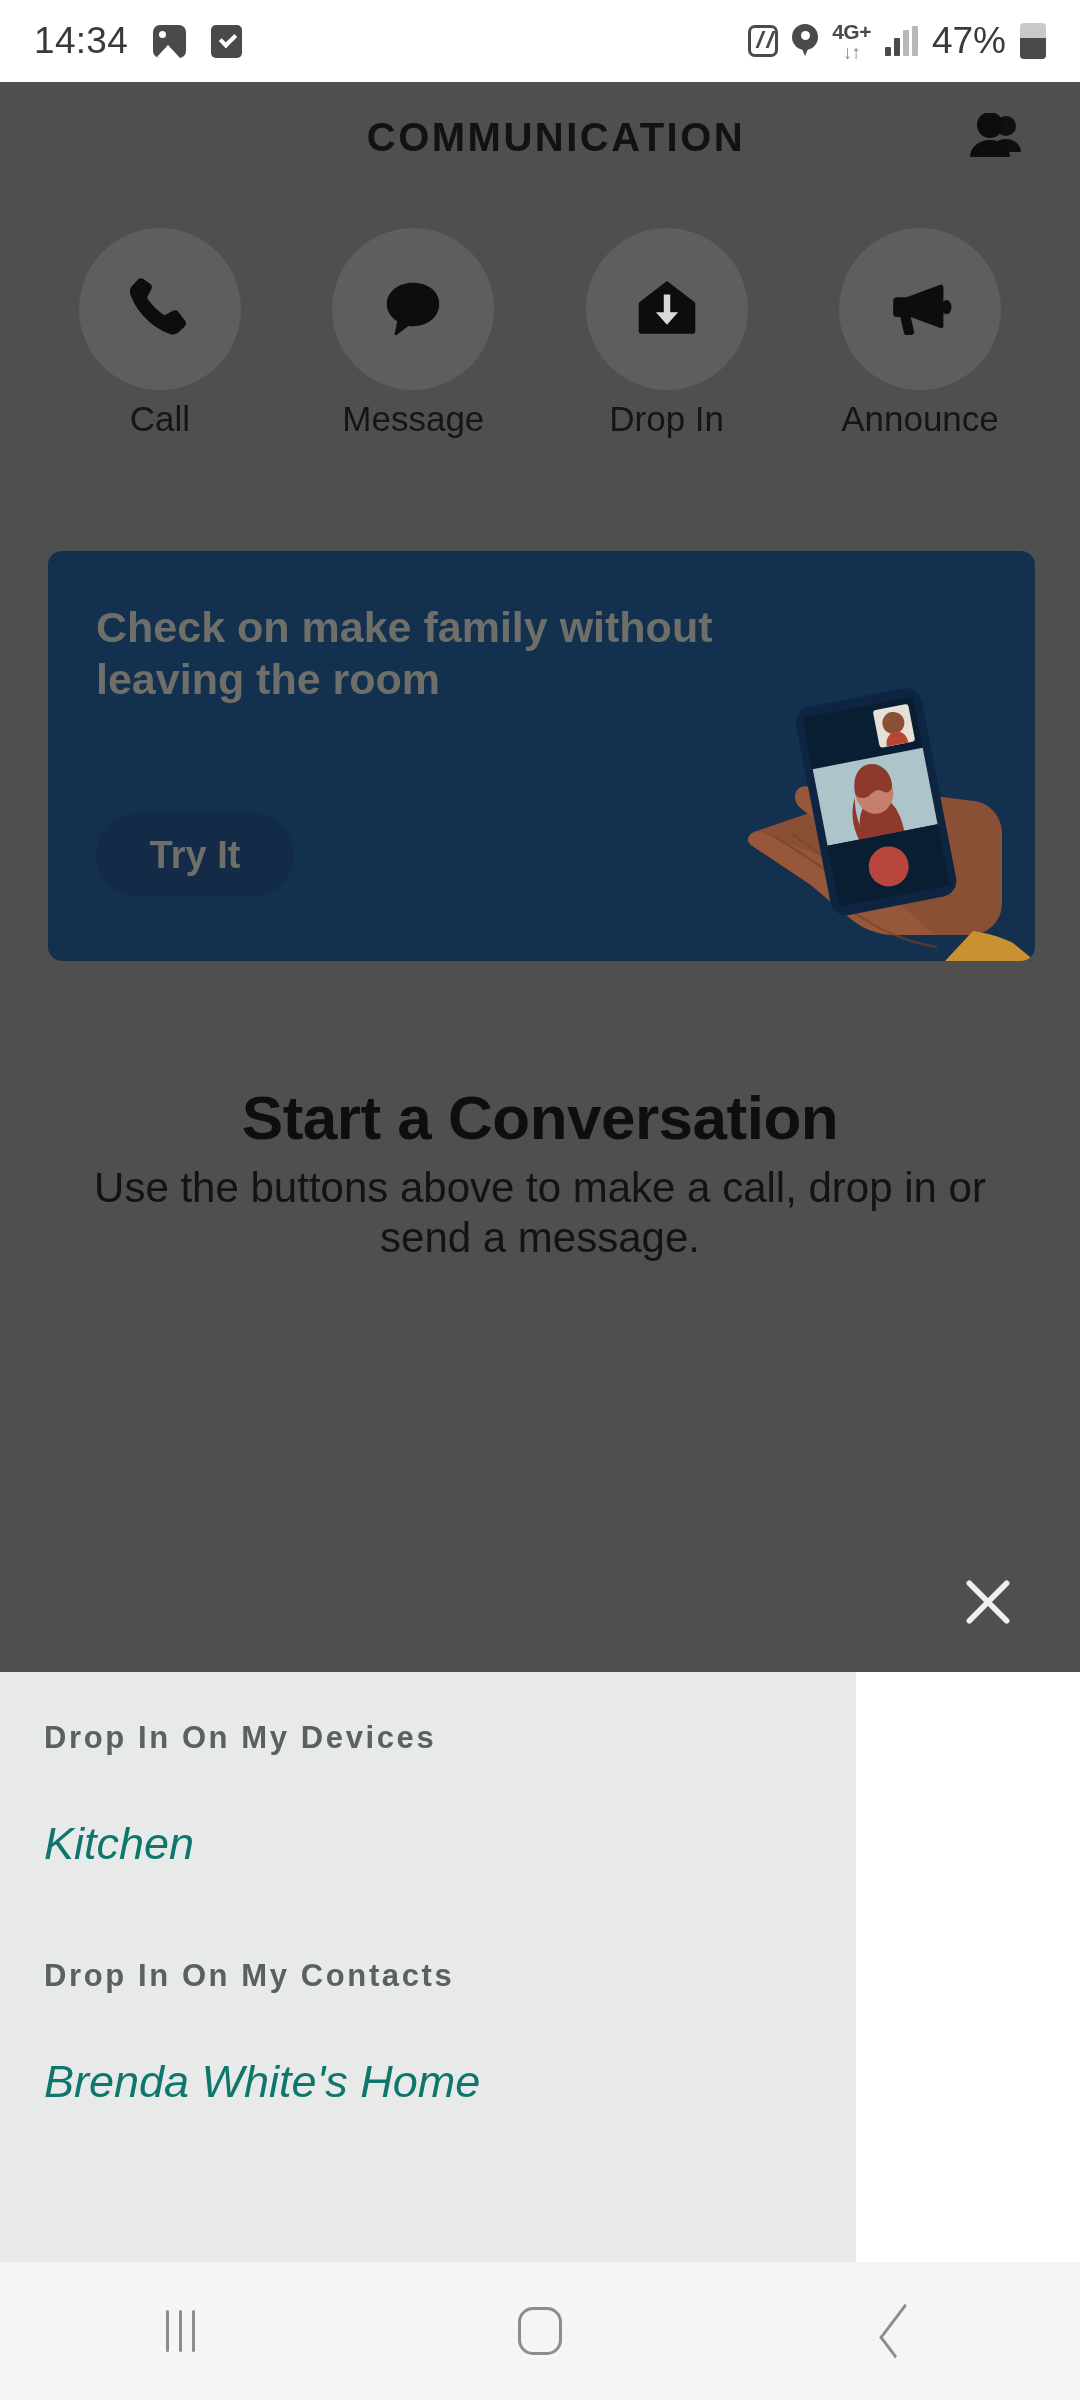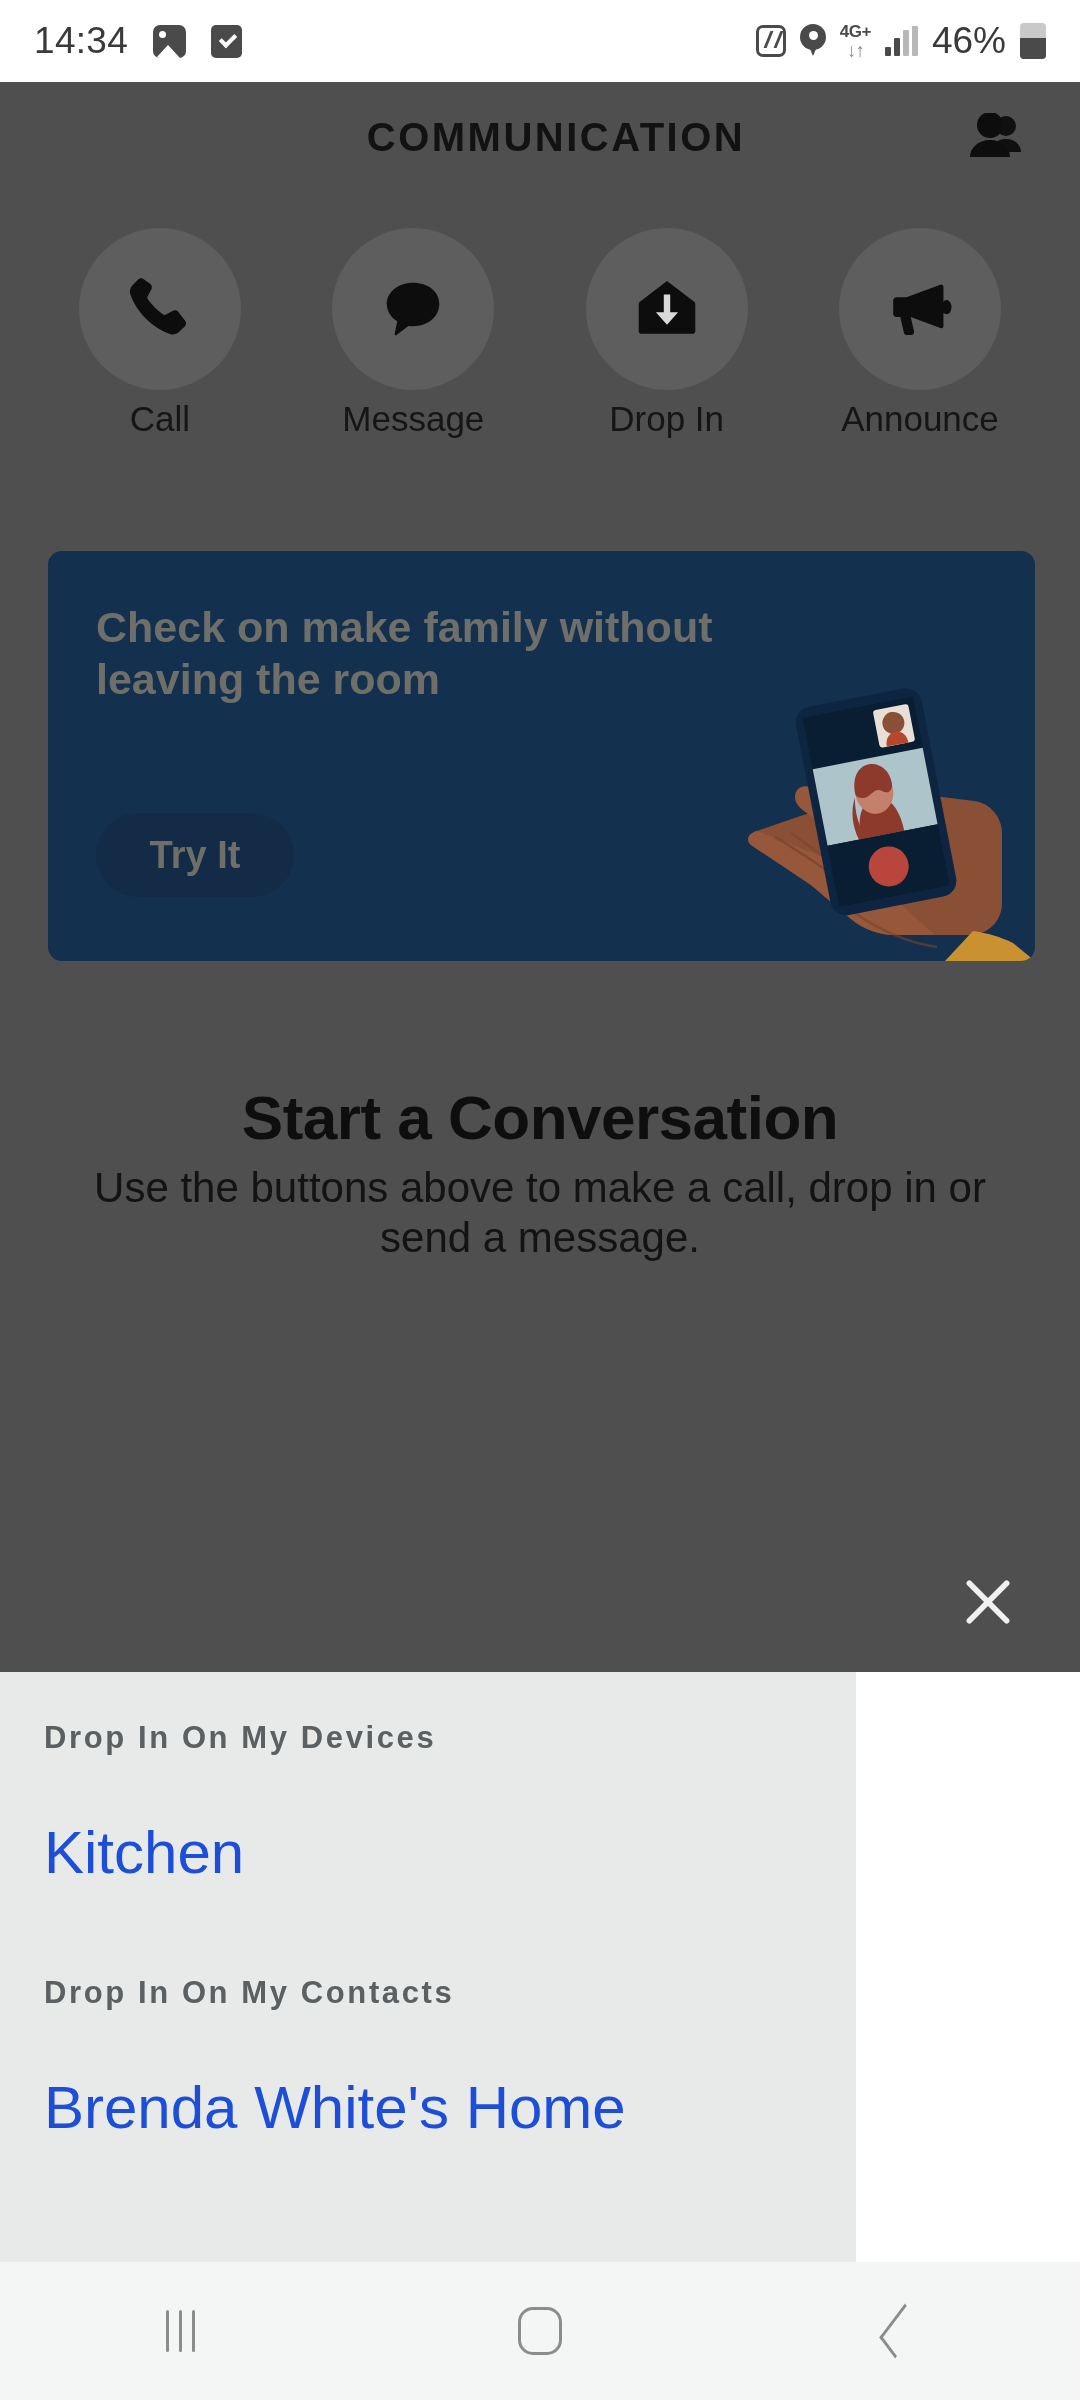--- a/index.html
+++ b/index.html
@@ -60,21 +60,21 @@
   .ic-pin::after{
     content:"";position:absolute;left:7px;top:18px;width:0;height:0;
     border-left:6px solid transparent;border-right:6px solid transparent;
     border-top:14px solid #4a4a4a;
   }
   .ic-pin i{
     position:absolute;left:9px;top:7px;width:9px;height:9px;
     border-radius:50%;background:#fff;display:block;
   }
   .net-wrap{ display:flex; flex-direction:column; align-items:center; line-height:1; }
-  .net-label{ font-size:17px; color:#4a4a4a; font-weight:bold; letter-spacing:-0.5px; }
+  .net-label{ font-size:21px; color:#4a4a4a; font-weight:bold; letter-spacing:-0.5px; }
   .net-arrows{ font-size:19px; color:#8d8d8d; margin-top:1px; letter-spacing:-1px; }
   .ic-signal{ display:flex; align-items:flex-end; gap:3px; height:30px; }
   .ic-signal span{ width:6px; background:#4a4a4a; border-radius:1px; }
   .ic-signal span:nth-child(1){height:9px;}
   .ic-signal span:nth-child(2){height:18px;}
   .ic-signal span:nth-child(3){height:26px;background:#b8b8b8;}
   .ic-signal span:nth-child(4){height:30px;background:#b8b8b8;}
   .sb-batt-text{ font-size:37px; color:#3a3a3a; }
   .ic-batt{
     width:26px;height:36px;border-radius:4px;background:#c9c9c9;
@@ -163,21 +163,21 @@
   
   .sheet{
     position:absolute; top:1672px; left:0; width:856px; height:590px;
     background:#e8eaea; padding:0 44px;
   }
   .sheet-head{
     font-size:31px; font-weight:bold; color:#5b6063; letter-spacing:2.6px;
     padding-top:48px;
   }
   .sheet-item{
-    font-size:60px; color:#1d4ed8; padding-top:62px;
+    font-size:45px; color:#0f766e; padding-top:62px;font-style:italic;
   }
   .sheet-head.second{ padding-top:88px; }
 
   
   .navbar{
     position:absolute; top:2262px; left:0; width:1080px; height:138px;
     background:#f4f5f5; display:flex; align-items:center;
   }
   .nav-btn{
     flex:1; display:flex; align-items:center; justify-content:center; height:100%;
@@ -213,21 +213,21 @@
       <span class="net-wrap">
         <span class="net-label">4G+</span>
         <span class="net-arrows">↓↑</span>
       </span>
       <span class="ic-signal">
         <span></span>
           <span></span>
           <span></span>
           <span></span>
       </span>
-      <span class="sb-batt-text">46%</span>
+      <span class="sb-batt-text">47%</span>
       <span class="ic-batt">
           <i></i>
         </span>
     </div>
   </div>
 
   <div class="app-area">
 
     <div class="app-header">
       <div class="app-title">COMMUNICATION</div>

